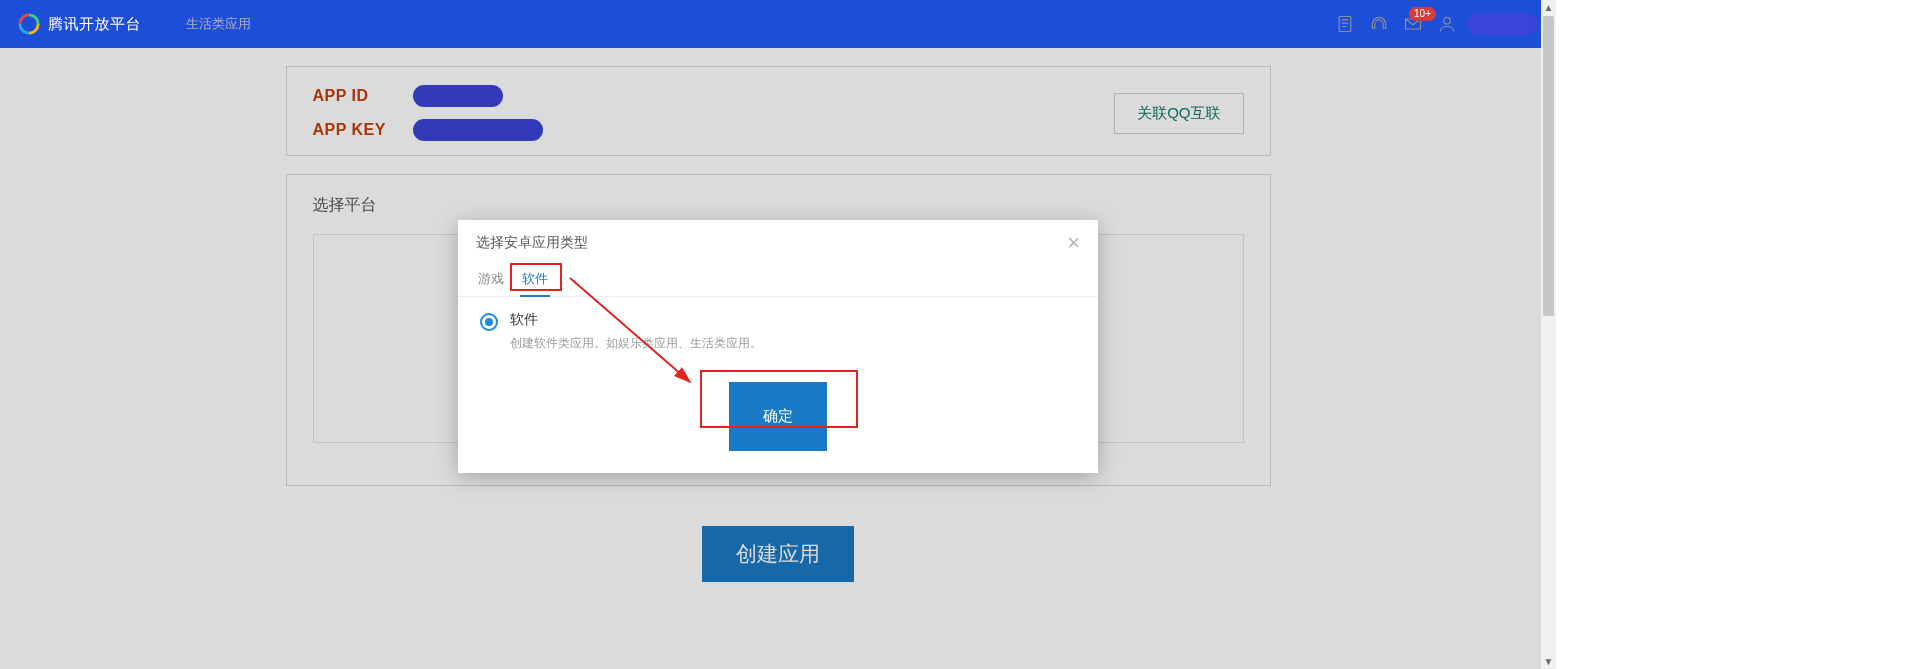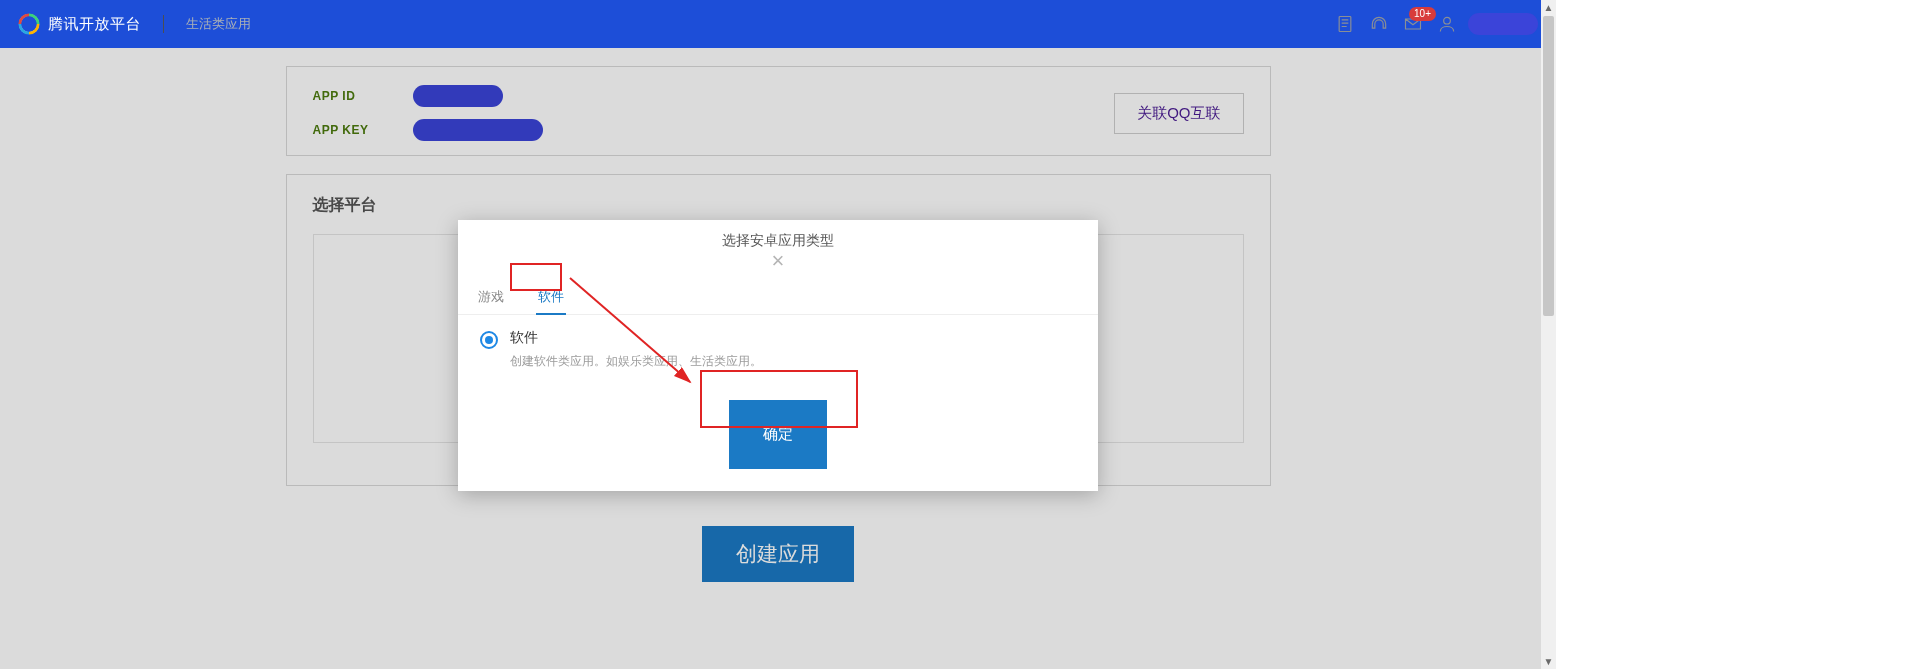--- a/index.html
+++ b/index.html
@@ -66,34 +66,34 @@
     .panel {
       width: 985px;
       margin: 18px auto 0;
       border:1px solid #d9d9d9;
       background:#fff;
       padding: 18px 26px 14px 26px;
       display:flex; align-items:center;
     }
     .kv { display:flex; flex-direction:column; gap:12px; }
     .kv-row { display:flex; align-items:center; gap:20px; }
-    .kv-label { color:#4d7c0f; font-size:12px; font-weight:bold; letter-spacing:.5px; width:80px;}
+    .kv-label { color:#c2410c; font-size:16px; font-weight:bold; letter-spacing:.5px; width:80px;}
     .blob1 { width:90px; height:22px; background:#3b44d9; border-radius:12px; }
     .blob2 { width:130px; height:22px; background:#3b44d9; border-radius:12px; }
     .assoc-btn {
       margin-left:auto;
-      border:1px solid #cfcfcf; background:#fff; color:#4c1d95;
+      border:1px solid #cfcfcf; background:#fff; color:#0f766e;
       font-size:15px; padding:10px 22px; cursor:pointer;
     }
     .panel2 {
       width:985px; margin:18px auto 0;
       border:1px solid #d9d9d9; background:#fff;
       padding: 20px 26px 42px 26px;
     }
-    .section-title { color:#555; font-size:16px; margin-bottom:18px;font-weight:bold; }
+    .section-title { color:#555; font-size:16px; margin-bottom:18px; }
     .cards { display:flex; justify-content:space-between; }
     .platform-card {
       width: 440px;
       border:1px solid #e5e5e5;
       padding: 26px 14px 18px 14px;
       text-align:center;
       position:relative;
     }
     .card-icon { height:68px; display:flex; align-items:center; justify-content:center; margin-bottom:16px; }
     .card-title { color:#333; font-size:15px; margin-bottom:6px; }
@@ -117,25 +117,24 @@
       top: 220px;
       left: 50%;
       transform: translateX(-50%);
       width: 640px;
       background:#fff;
       box-shadow: 0 4px 20px rgba(0,0,0,.25);
     }
     .modal-head {
       display:flex; align-items:center; justify-content:space-between;
       padding: 12px 18px;
-      flex-direction: column;
     }
     .modal-title { color:#555; font-size:14px; }
     .modal-close { color:#b5b5b5; font-size:22px; cursor:pointer; line-height:1; }
-    .modal-tabs { display:flex; gap:30px; padding: 0 18px; border-bottom:1px solid #eee; }
+    .modal-tabs { display:flex; gap:14px; padding: 0 18px; border-bottom:1px solid #eee; }
     .mtab { font-size:13px; color:#888; padding: 4px 2px 8px; cursor:pointer; position:relative; }
     .mtab.active { color:#1b7ac5; }
     .mtab.active::after {
       content:''; position:absolute; left:0; right:0; bottom:-1px; height:2px; background:#1b7ac5;
     }
     .modal-body { padding: 14px 22px 10px 22px; }
     .opt-row { display:flex; align-items:flex-start; gap:12px; }
     .opt-radio {
       width:18px; height:18px; border:2px solid #1e88e5; border-radius:50%;
       position:relative; margin-top:2px; flex-shrink:0;

